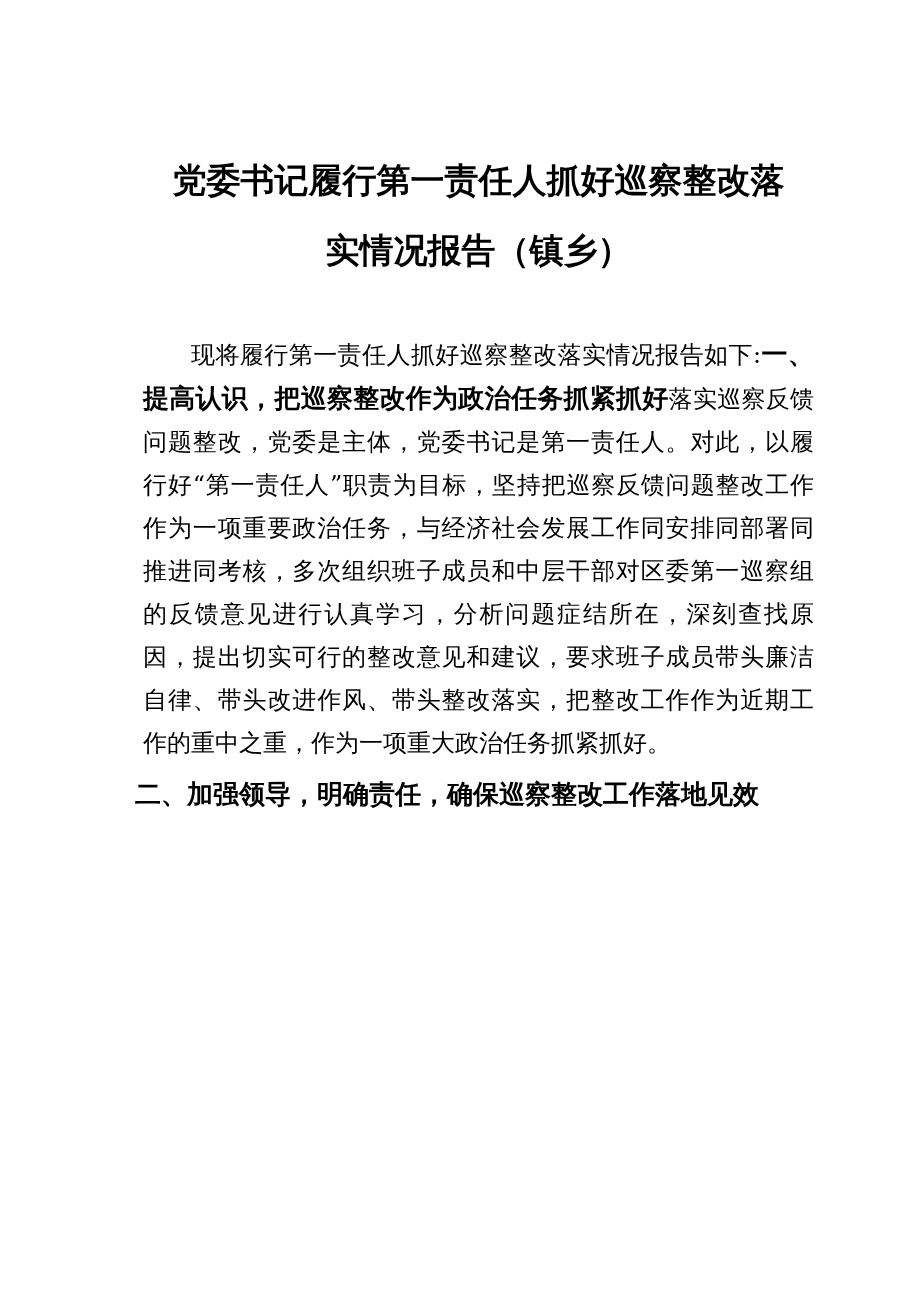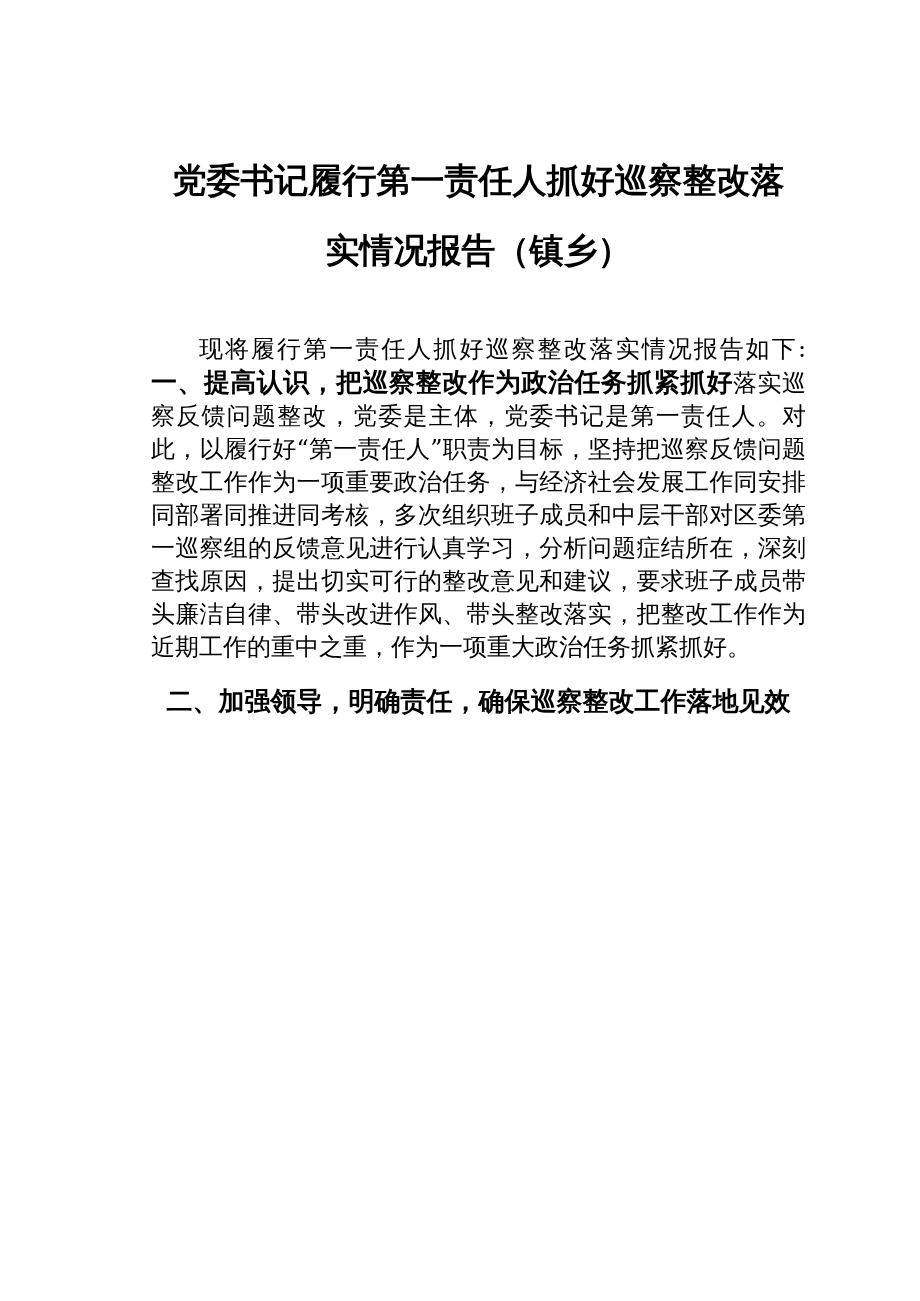--- a/index.html
+++ b/index.html
@@ -24,36 +24,36 @@
     font-size: 34px;
     line-height: 70px;
     text-align: center;
     letter-spacing: 0;
     max-width: 632px;
     margin: 0 auto 48px auto;
   }
   .body-para {
     font-family: "DejaVu Serif", "Liberation Serif", serif;
     font-size: 24px;
-    line-height: 33px;
+    line-height: 43px;
     text-align: justify;
     text-indent: 2em;
-    margin: 16px;
+    margin: 8px;
   }
   .inline-heading {
     font-family: "DejaVu Sans", "Liberation Sans", sans-serif;
     font-weight: 700;
     font-size: 26px;
   }
   .section-heading {
     font-family: Liberation Sans, sans-serif;
     font-weight: 700;
     font-size: 26px;
     line-height: 43px;
-    text-align: center;
+    text-align: left;
     text-indent: 0;
     margin: 0;
   }
 </style>
 </head>
 <body>
 
 <div class="page">
 
   <h1 class="doc-title">党委书记履行第一责任人抓好巡察整改落实情况报告（镇乡）</h1>

